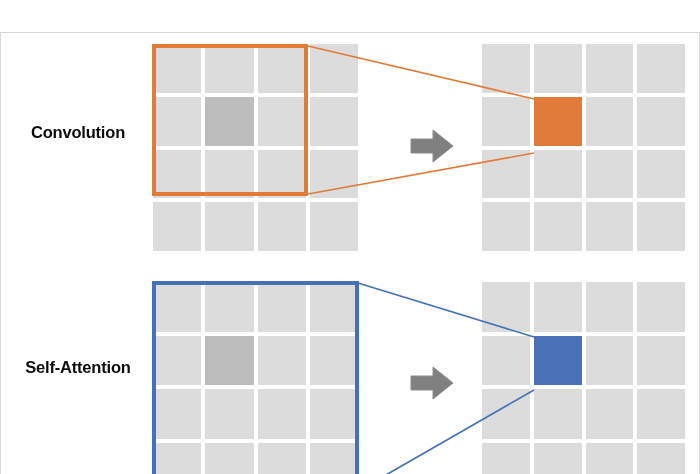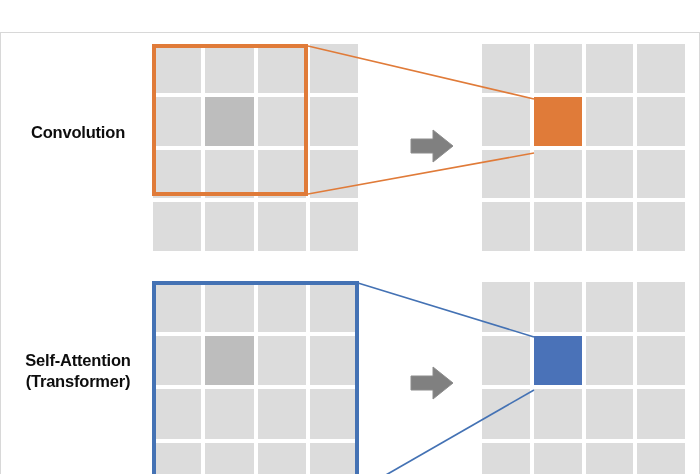--- a/index.html
+++ b/index.html
@@ -28,21 +28,21 @@
     color: #0d0d0d;
     line-height: 1.28;
     letter-spacing: -0.2px;
     font-size: 16.5px;
     width: 150px;
     left: 2px;
   }
   .row-label .l1 { display: block; }
   .row-label .l2 { display: block; }
   #label-cnn  { top: 89px; }
-  #label-attn { top: 317px; }
+  #label-attn { top: 324px; }
 
   
   .grid {
     position: absolute;
     display: grid;
     grid-template-columns: repeat(4, 1fr);
     grid-template-rows: repeat(4, 1fr);
     gap: 4px;
     background: transparent;
   }
@@ -105,21 +105,20 @@
 <body>
 
 <div id="figure">
 
   <div class="row-label" id="label-cnn">
     <span class="l1">Convolution</span>
   </div>
 
   <div class="row-label" id="label-attn">
     <span class="l1">Self-Attention</span>
-    <span class="l2">(Transformer)</span>
   </div>
 
   <div class="grid" id="grid-cnn-input">
     <div class="cell"></div>
     <div class="cell"></div>
     <div class="cell"></div>
     <div class="cell"></div>
 
     <div class="cell"></div>
     <div class="cell dark"></div>

